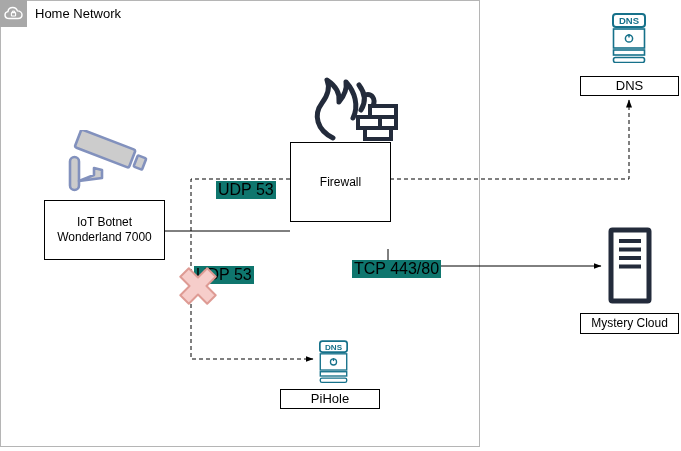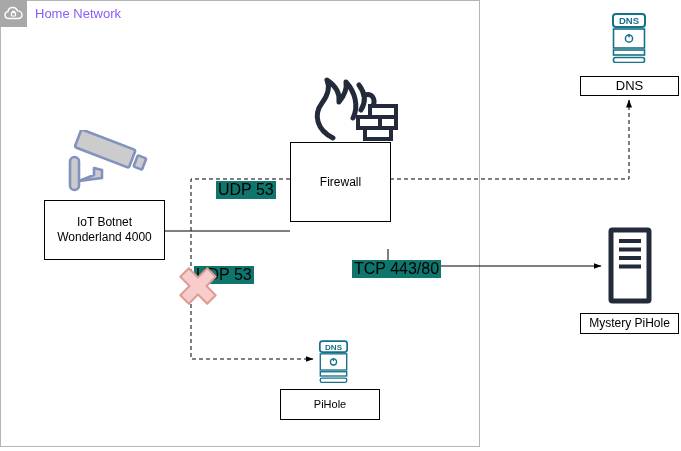--- a/index.html
+++ b/index.html
@@ -4,30 +4,30 @@
 <style>
   html,body{margin:0;padding:0;background:#fff;}
   .canvas{
     position:relative;width:681px;height:451px;background:#ffffff;
     font-family:"Liberation Sans",sans-serif;color:#000;overflow:hidden;
   }
   .abs{position:absolute;}
   
   .hn-container{left:0;top:0;width:480px;height:447px;border:1px solid #b5b5b5;box-sizing:border-box;z-index:0;background:#fff;}
   .hn-tab{left:0;top:0;width:27px;height:27px;background:#a8a8a8;z-index:1;display:flex;align-items:center;justify-content:center;}
-  .hn-title{left:35px;top:6px;font-size:13px;color:#8b5cf6;z-index:1;white-space:nowrap;}
+  .hn-title{left:35px;top:6px;font-size:13px;color:#000000;z-index:1;white-space:nowrap;}
   
   .connectors{left:0;top:0;width:681px;height:451px;z-index:1;pointer-events:none;}
   
   .node-box{background:#fff;border:1px solid #000;box-sizing:border-box;display:flex;flex-direction:column;align-items:center;justify-content:center;text-align:center;z-index:2;font-size:12px;line-height:1.25;}
   .iot-box{left:44px;top:200px;width:121px;height:60px;text-align:center;}
   .firewall-box{left:290px;top:142px;width:101px;height:80px;}
   .dns-box{left:580px;top:76px;width:99px;height:20px;font-size:13px;}
   .cloud-box{left:580px;top:313px;width:99px;height:21px;}
-  .pihole-box{left:280px;top:389px;width:100px;height:31px;font-size:11px;}
+  .pihole-box{left:280px;top:389px;width:100px;height:20px;font-size:13px;}
   
   .icon{z-index:2;}
   .camera-icon{left:62px;top:130px;}
   .firewall-icon{left:302px;top:76px;}
   .dns-server-icon{left:612px;top:13px;}
   .pihole-server-icon{left:319px;top:335px;}
   .mystery-server-icon{left:608px;top:227px;}
   
   .edge-label{z-index:2;font-size:16px;background:#0f766e;padding:0 2px;white-space:nowrap;}
   .lbl-udp-top{left:216px;top:181px;}
@@ -76,21 +76,21 @@
       <path d="M17 51 L32 45 L32 38 L40 40 L40 48 Z"></path>
       <g transform="rotate(21 45 22)">
         <rect x="13" y="10" width="58" height="19" rx="2"></rect>
         <rect x="75" y="14" width="9" height="12" rx="1"></rect>
       </g>
     </g>
   </svg>
 
   <div class="abs node-box iot-box">
     <div>IoT Botnet</div>
-    <div>Wonderland 4000</div>
+    <div>Wonderland 7000</div>
   </div>
 
   <svg class="abs icon firewall-icon" width="96" height="66" viewBox="0 0 96 66">
     <g stroke="#232b3b" stroke-width="5" fill="none" stroke-linecap="round" stroke-linejoin="round">
       <path d="M31 62 C15 54 11 39 20 27 C26 19 28 11 25 4 C34 10 38 18 37 26 C42 20 45 12 44 6 C53 16 57 30 51 42"></path>
       <path d="M57 9 C63 17 64 26 59 34"></path>
       <path d="M63 19 C70 17 74 23 71 30"></path>
     </g>
     <g stroke="#232b3b" stroke-width="4" fill="#ffffff">
       <rect x="68" y="30" width="26" height="11"></rect>
@@ -124,21 +124,21 @@
     <rect x="3" y="3" width="38" height="71" rx="1.5" fill="#ffffff" stroke="#232b3b" stroke-width="5"></rect>
     <g fill="#232b3b">
       <rect x="11" y="12" width="22" height="4"></rect>
       <rect x="11" y="20.5" width="22" height="4"></rect>
       <rect x="11" y="29" width="22" height="4"></rect>
       <rect x="11" y="37.5" width="22" height="4"></rect>
     </g>
   </svg>
 
   <div class="abs node-box cloud-box">
-    <div>Mystery PiHole</div>
+    <div>Mystery Cloud</div>
   </div>
 
   <svg class="abs icon pihole-server-icon" width="29" height="53" viewBox="0 0 34 50">
     <g stroke="#16718a" fill="#ffffff">
       <rect x="1" y="1" width="32" height="13" rx="3" stroke-width="2"></rect>
       <rect x="1.5" y="16" width="31" height="19" stroke-width="1.6"></rect>
       <rect x="1.5" y="37" width="31" height="5" stroke-width="1.6"></rect>
       <rect x="1.5" y="44.5" width="31" height="5" rx="2" stroke-width="1.6"></rect>
     </g>
     <circle cx="17" cy="25.5" r="3.6" fill="none" stroke="#16718a" stroke-width="1.5"></circle>

